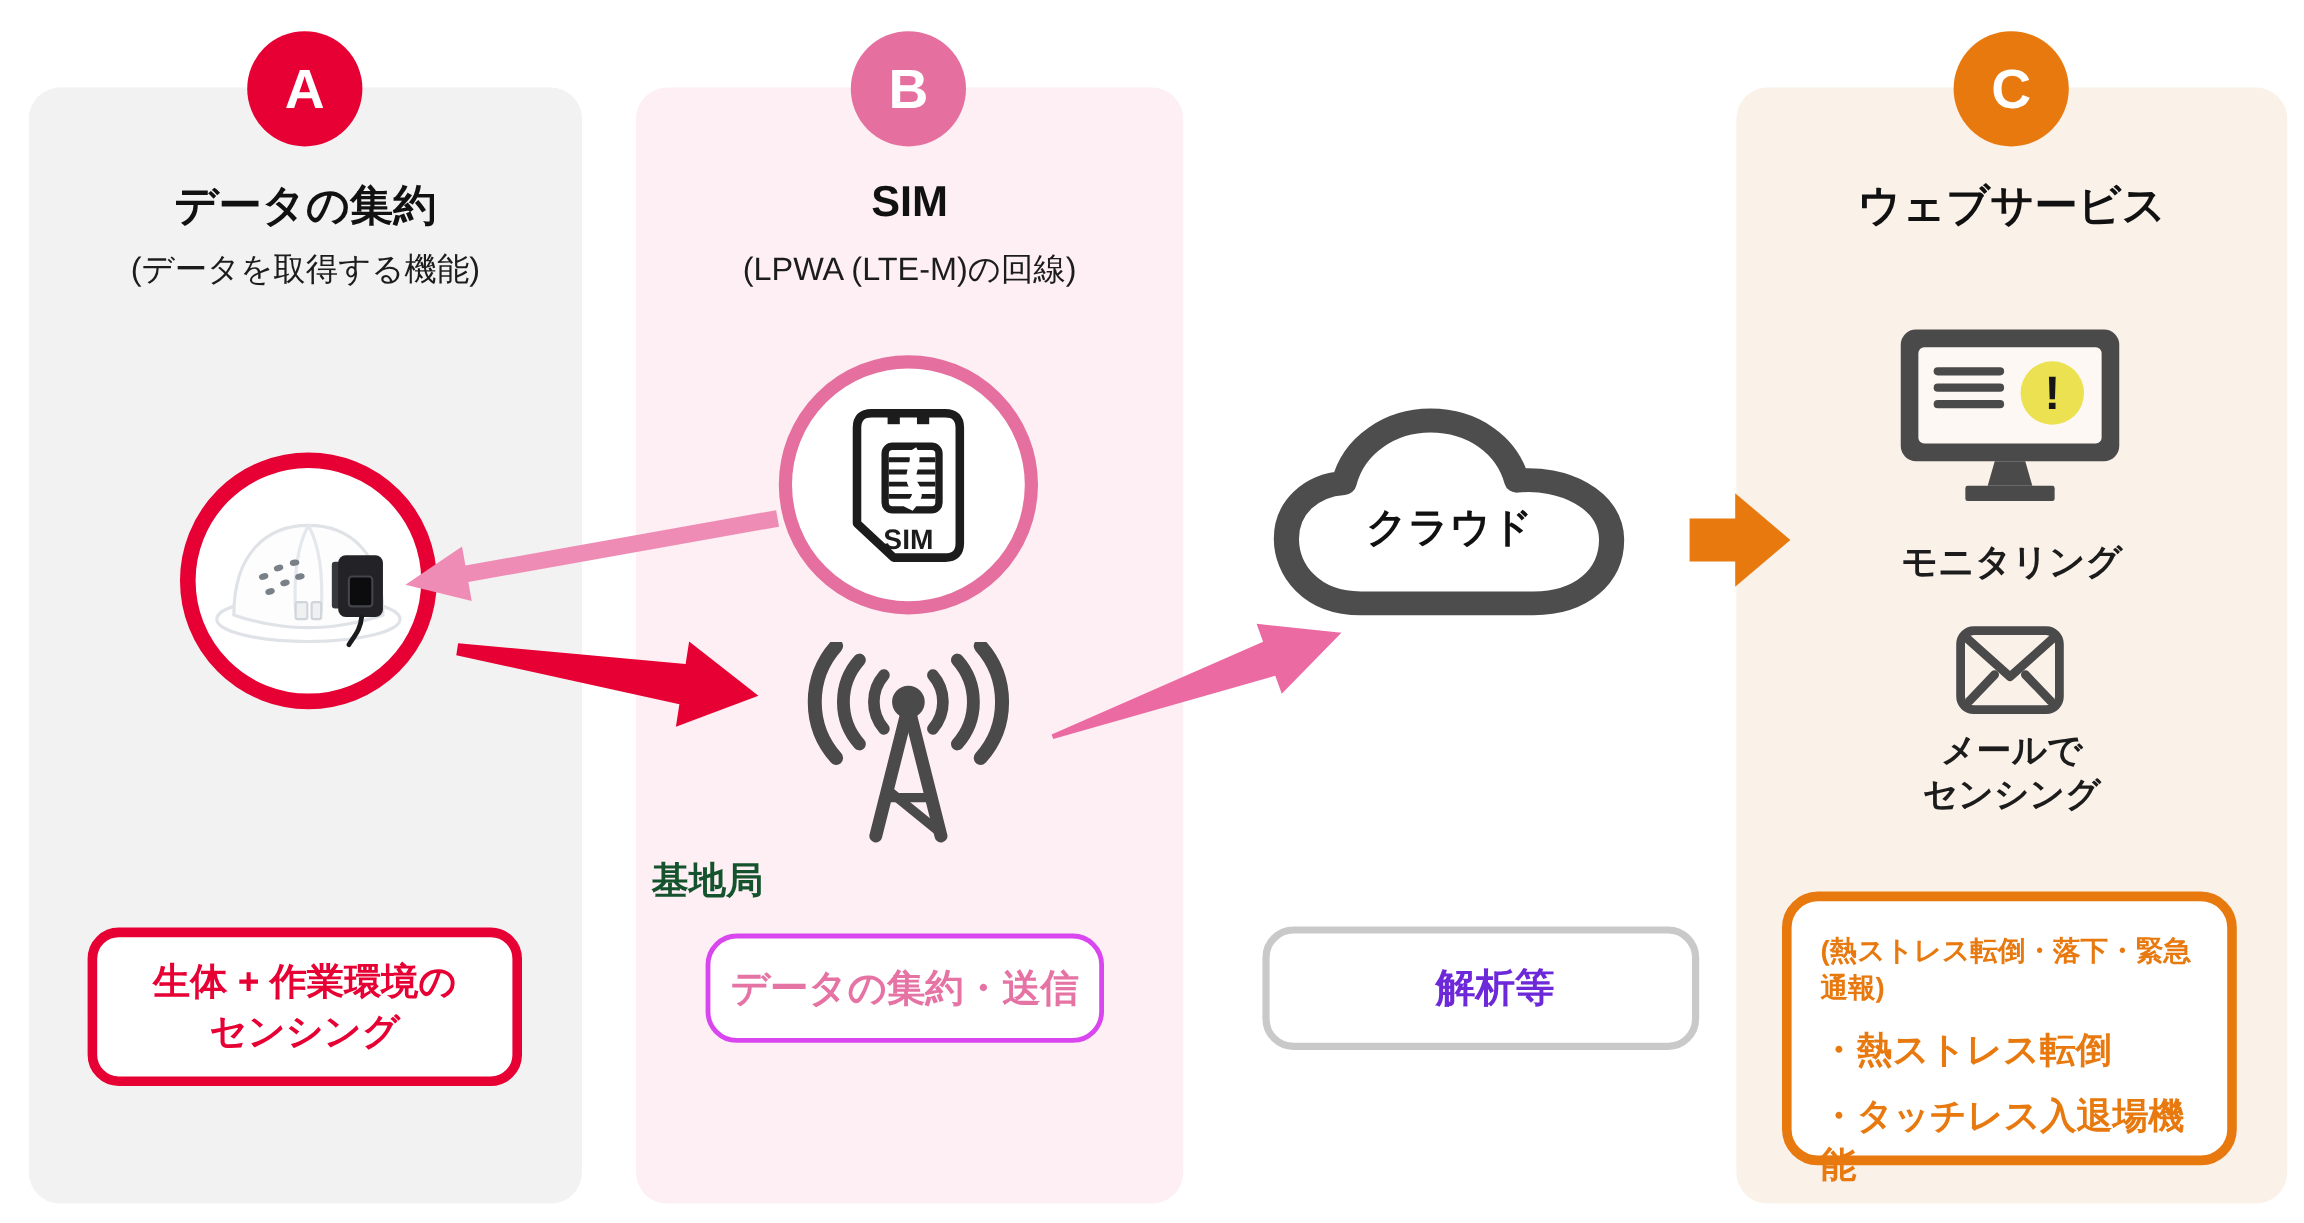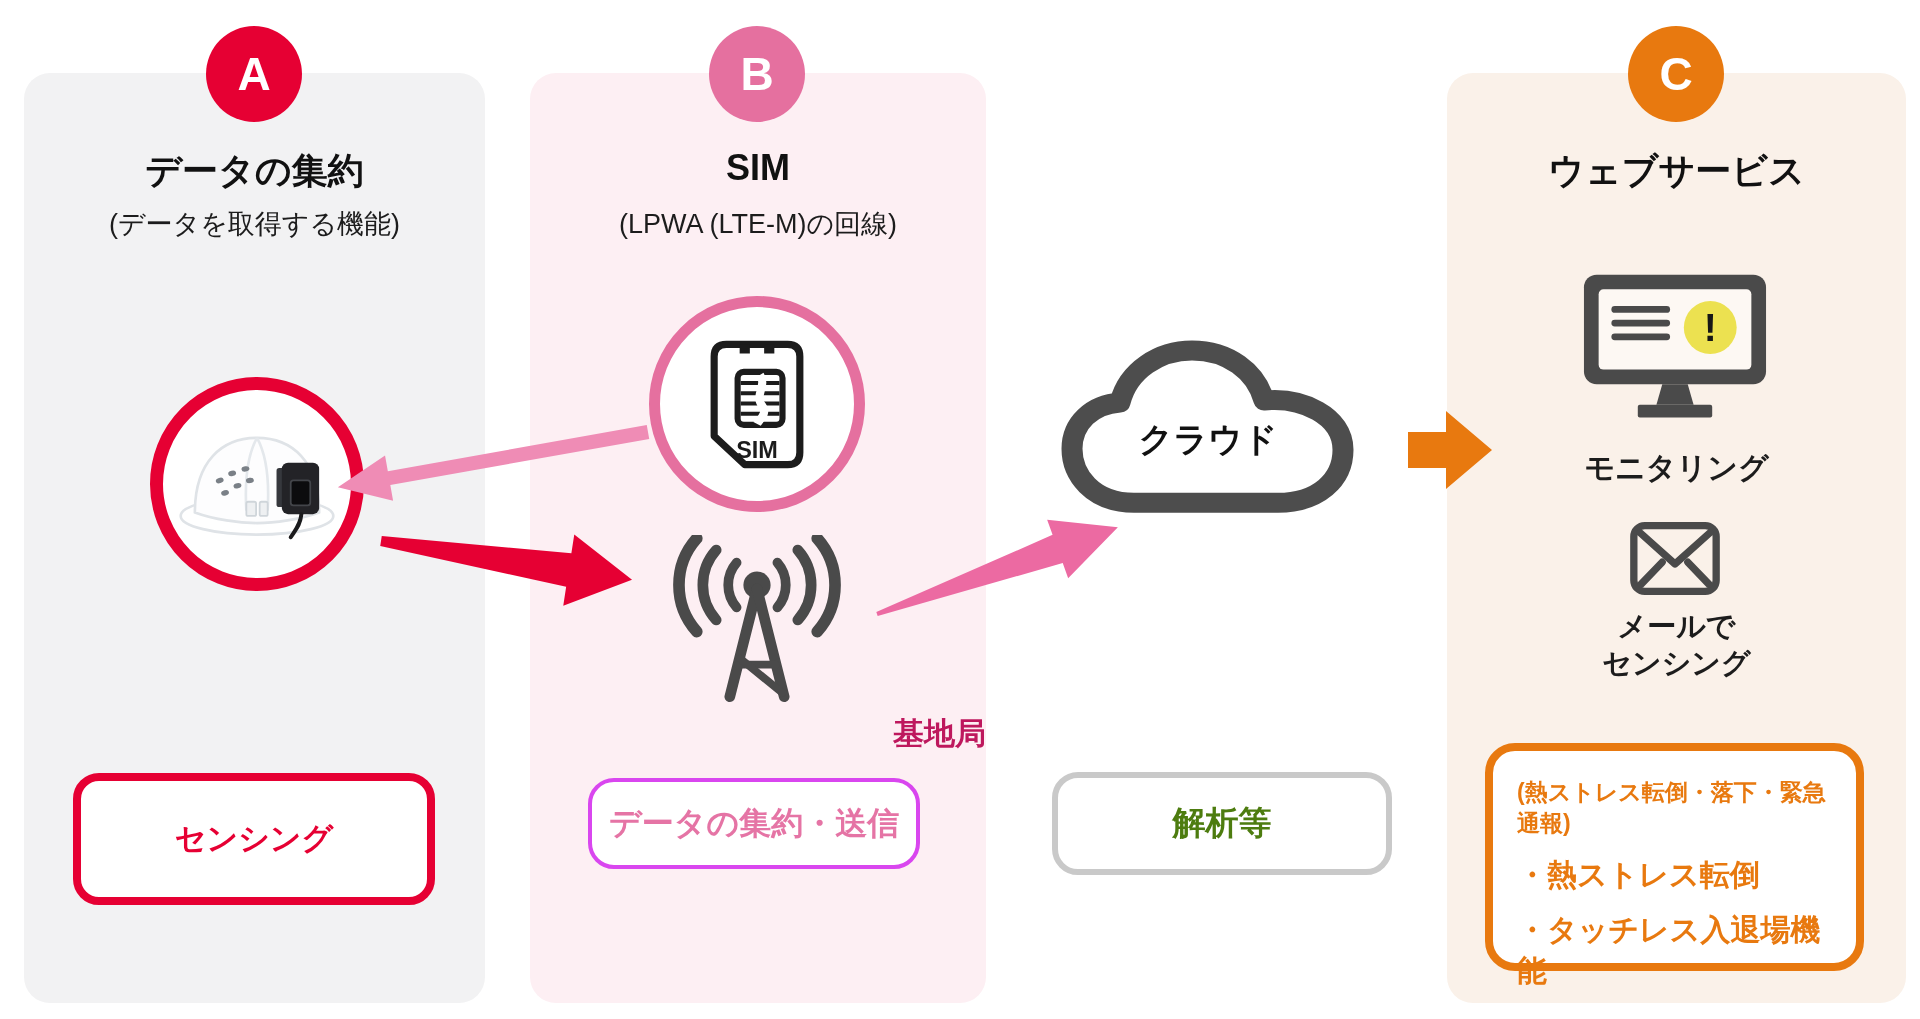--- a/index.html
+++ b/index.html
@@ -32,35 +32,35 @@
   .sensing-box{position:absolute;left:49px;top:700px;width:346px;height:116px;
                border:8px solid #e60033;border-radius:26px;background:#fff;
                display:flex;flex-direction:column;align-items:center;justify-content:center;
                color:#e60033;font-weight:bold;font-size:31px;line-height:42px;text-align:center;}
 
   
   .sim-circle{position:absolute;left:119px;top:223px;width:194px;height:194px;
               border:11px solid #e5709f;border-radius:50%;background:#fff;
               display:flex;align-items:center;justify-content:center;}
   .antenna-wrap{position:absolute;left:125px;top:462px;width:204px;height:168px;}
-  .station-label{position:absolute;top:640px;left:0;width:100%;text-align:right;
-                 font-size:31px;font-weight:bold;color:#be185d;}
+  .station-label{position:absolute;top:640px;left:0;width:100%;text-align:left;
+                 font-size:31px;font-weight:bold;color:#14532d;padding-left:13px;}
   .aggregation-box{position:absolute;left:58px;top:705px;width:324px;height:83px;
                    border:4px solid #d946ef;border-radius:26px;background:#fff;
                    display:flex;align-items:center;justify-content:center;
                    font-size:32px;font-weight:bold;color:#e574a5;}
 
   
   .cloud-wrap{position:absolute;left:1058px;top:323px;width:300px;height:194px;}
   .cloud-label{position:absolute;left:1058px;top:417px;width:300px;text-align:center;
                font-size:34px;font-weight:bold;color:#111;}
   .analysis-box{position:absolute;left:1052px;top:772px;width:328px;height:91px;
                 border:6px solid #c9c9c9;border-radius:26px;background:#fff;
                 display:flex;align-items:center;justify-content:center;
-                font-size:33px;font-weight:bold;color:#4d7c0f;}
+                font-size:33px;font-weight:bold;color:#6d28d9;padding-left:24px;}
 
   
   .monitor-wrap{position:absolute;left:135px;top:199px;width:186px;height:158px;}
   .monitoring-label{position:absolute;top:375px;left:0;width:100%;text-align:center;
                     font-size:30px;font-weight:bold;color:#1c1c1c;}
   .mail-wrap{position:absolute;left:182px;top:448px;width:92px;height:75px;}
   .mail-label{position:absolute;top:535px;left:0;width:100%;text-align:center;
               font-size:29px;font-weight:bold;color:#1c1c1c;line-height:37px;}
   .features-box{position:absolute;left:38px;top:670px;width:379px;height:228px;
                 box-sizing:border-box;border:8px solid #e8790f;border-radius:30px;background:#fff;
@@ -101,20 +101,21 @@
         <g>
           <rect x="122" y="62" width="9" height="44" rx="3" fill="#36383d"></rect>
           <rect x="128" y="56" width="42" height="58" rx="7" fill="#232327"></rect>
           <rect x="138" y="76" width="22" height="28" rx="3" fill="#0c0c0e" stroke="#43454a" stroke-width="2"></rect>
           <path d="M150,114 C149,126 143,132 138,140" stroke="#1b1b1d" stroke-width="4.5" fill="none" stroke-linecap="round"></path>
         </g>
       </svg>
     </div>
 
     <div class="sensing-box">
+      <div>生体 + 作業環境の</div>
       <div>センシング</div>
     </div>
   </section>
 
   <section class="panel panel-b">
     <div class="badge badge-b">B</div>
     <div class="panel-title">SIM</div>
     <div class="panel-subtitle">(LPWA (LTE-M)の回線)</div>
 
     <div class="sim-circle">

